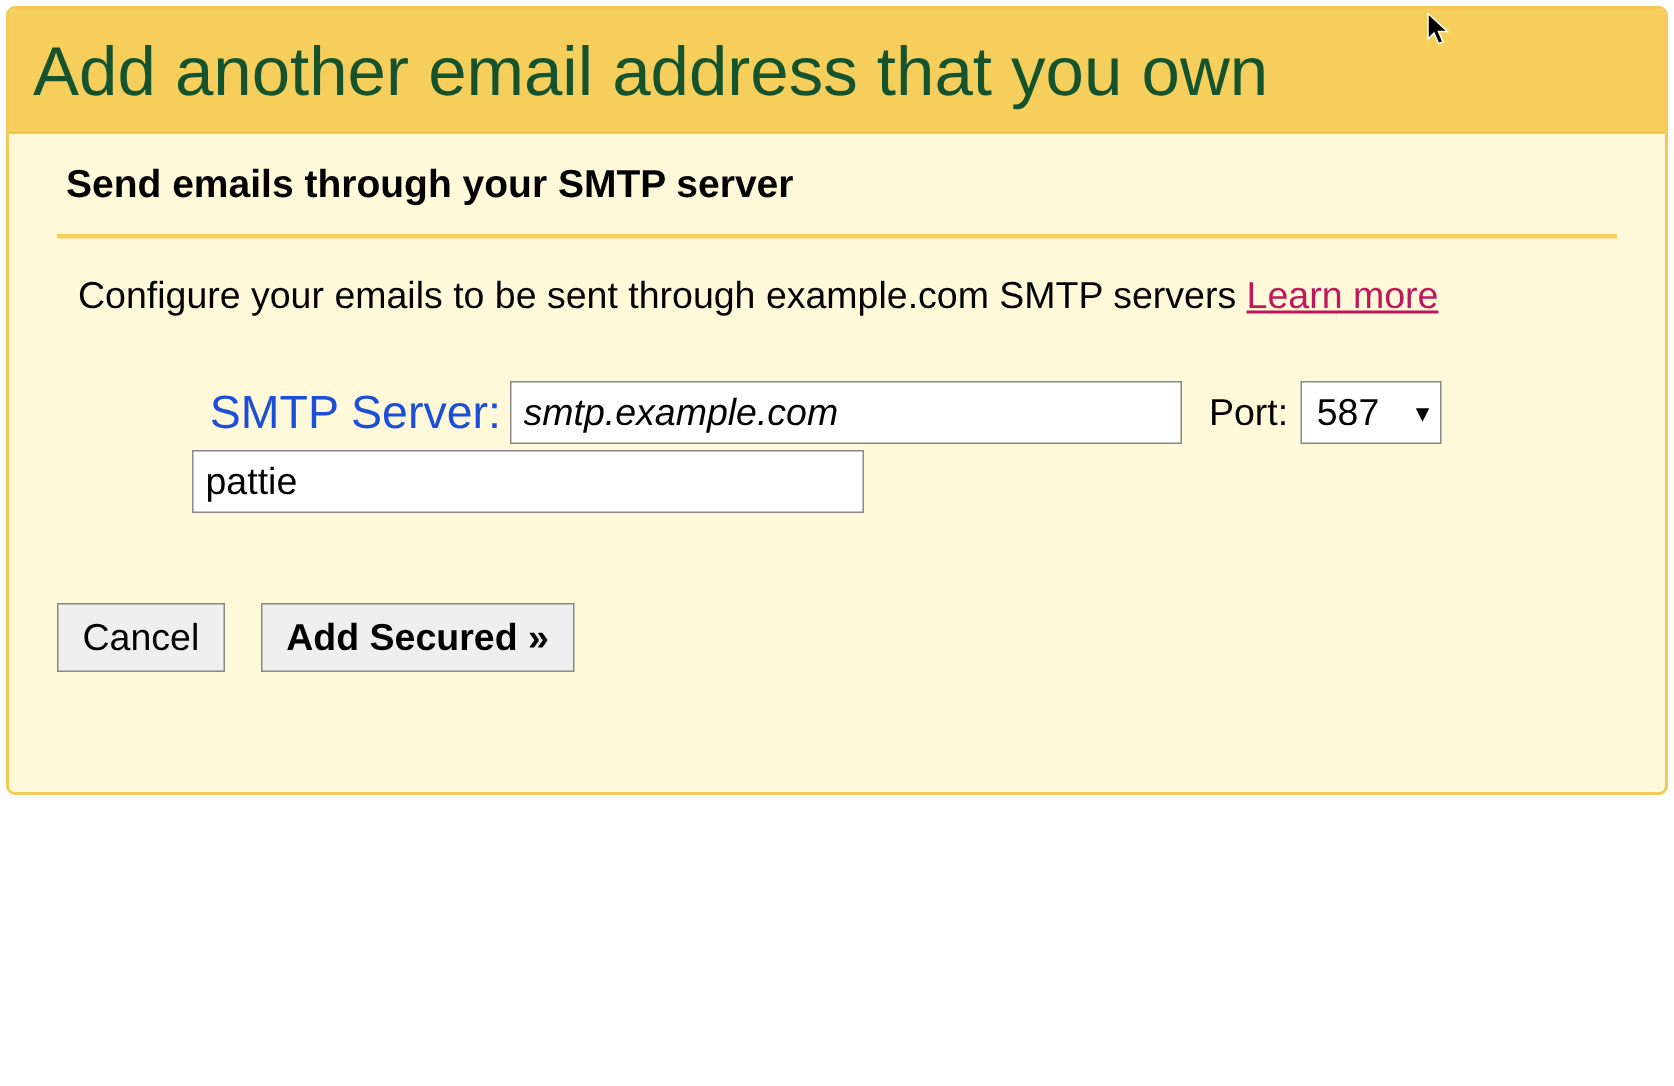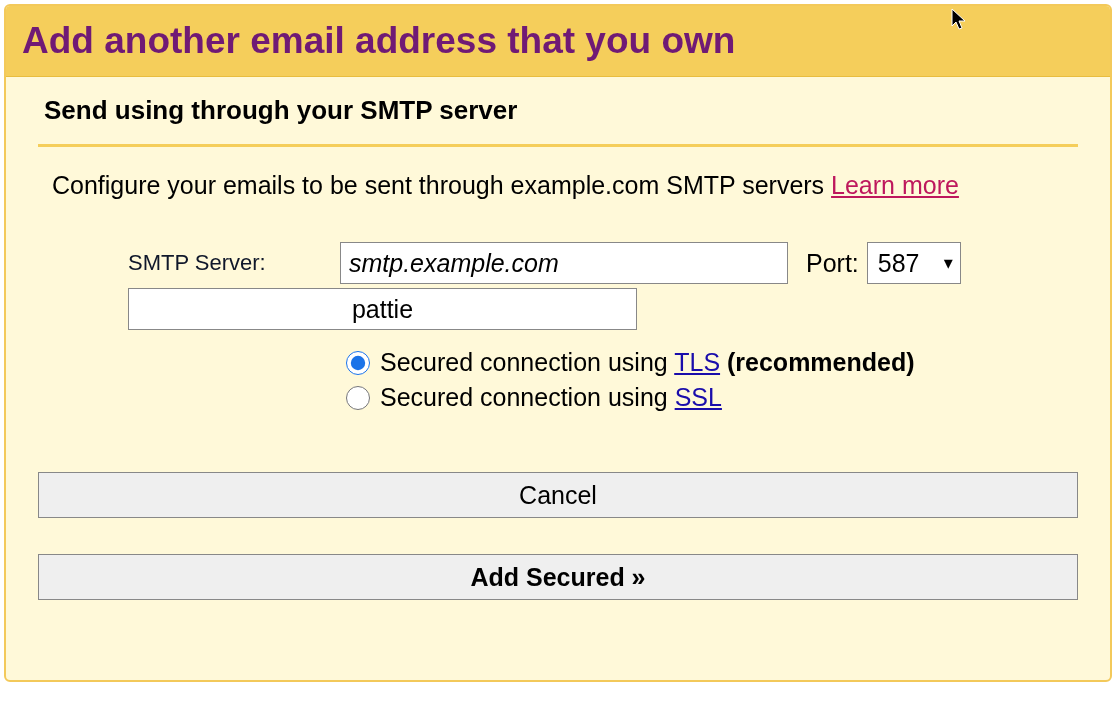--- a/index.html
+++ b/index.html
@@ -20,23 +20,23 @@
       border-radius: 6px;
       background: #fff9d9;
       overflow: hidden;
     }
     .titlebar {
       background: #f5ce5b;
       padding: 14px 16px 14px 16px;
       border-bottom: 1px solid #e8bd3f;
     }
     .titlebar h1 {
-      font-size: 37px;
-      font-weight: bold;
-      color: #701a75;
+      font-size: 46px;
+      font-weight: normal;
+      color: #14532d;
     }
     .content {
       padding: 18px 32px 80px 32px;
     }
     .subtitle {
       font-size: 26px;
       font-weight: bold;
       color: #000;
       margin-bottom: 18px;
       padding-left: 6px;
@@ -59,40 +59,39 @@
     .form-table {
       margin-left: 90px;
     }
     .form-row {
       display: flex;
       align-items: center;
       margin-bottom: 4px;
     }
     .form-label {
       width: 212px;
-      text-align: left;
-      font-size: 22px;
-      color: #0f172a;
+      text-align: right;
+      font-size: 31px;
+      color: #1d4ed8;
       padding-right: 6px;
     }
     .text-input {
       font-size: 25px;
       font-family: Arial, Helvetica, sans-serif;
       padding: 4px 8px;
       border: 1px solid #888;
       background: #fff;
       height: 42px;
     }
     .smtp-input {
       width: 448px;
       font-style: italic;
     }
     .user-input, .pass-input {
-      width: 509px;
-      text-align: center;
+      width: 448px;
     }
     .port-label {
       font-size: 25px;
       margin-left: 18px;
       margin-right: 8px;
     }
     .port-select-wrapper {
       position: relative;
       display: inline-block;
     }
@@ -133,22 +132,21 @@
     .radio-row a {
       color: #1a0dab;
       text-decoration: underline;
     }
     .radio-row .recommended {
       font-weight: bold;
     }
     .button-row {
       margin-top: 60px;
       display: flex;
-      gap: 36px;
-      flex-direction: column;
+      gap: 24px;
     }
     .btn {
       font-size: 25px;
       font-family: Arial, Helvetica, sans-serif;
       padding: 6px 16px;
       background: #efefef;
       border: 1px solid #888;
       cursor: pointer;
       height: 46px;
     }
@@ -164,55 +162,41 @@
     }
   </style>
 </head>
 <body>
 
 <div class="window">
   <div class="titlebar">
     <h1>Add another email address that you own</h1>
   </div>
   <div class="content">
-    <div class="subtitle">Send using through your SMTP server</div>
+    <div class="subtitle">Send emails through your SMTP server</div>
     <div class="divider"></div>
     <div class="description">
       <span>Configure your emails to be sent through example.com SMTP servers </span><a href="#">Learn more</a>
     </div>
 
     <div class="form-table">
       <div class="form-row">
         <div class="form-label">SMTP Server:</div>
         <input type="text" class="text-input smtp-input" value="smtp.example.com" style="">
         <span class="port-label">Port:</span>
         <div class="port-select-wrapper">
           <div class="port-select-display">587</div>
           <span class="chevron">▾</span>
         </div>
       </div>
       <div class="form-row">
         <input type="text" class="text-input user-input" value="pattie" style="">
       </div>
     </div>
 
-    <div class="radio-group">
-      <label class="radio-row">
-        <input type="radio" name="sec" checked="" style="">
-        <span>
-          <span>Secured connection using </span><a href="#">TLS</a><span class="recommended"> (recommended)</span>
-        </span>
-      </label>
-      <label class="radio-row">
-        <input type="radio" name="sec" style="">
-        <span>
-          <span>Secured connection using </span><a href="#">SSL</a>
-        </span>
-      </label>
-    </div>
 
     <div class="button-row">
       <button class="btn">Cancel</button>
       <button class="btn primary">Add Secured »</button>
     </div>
   </div>
 </div>
 
 <div class="cursor">
   <svg width="18" height="24" viewBox="0 0 18 24">

